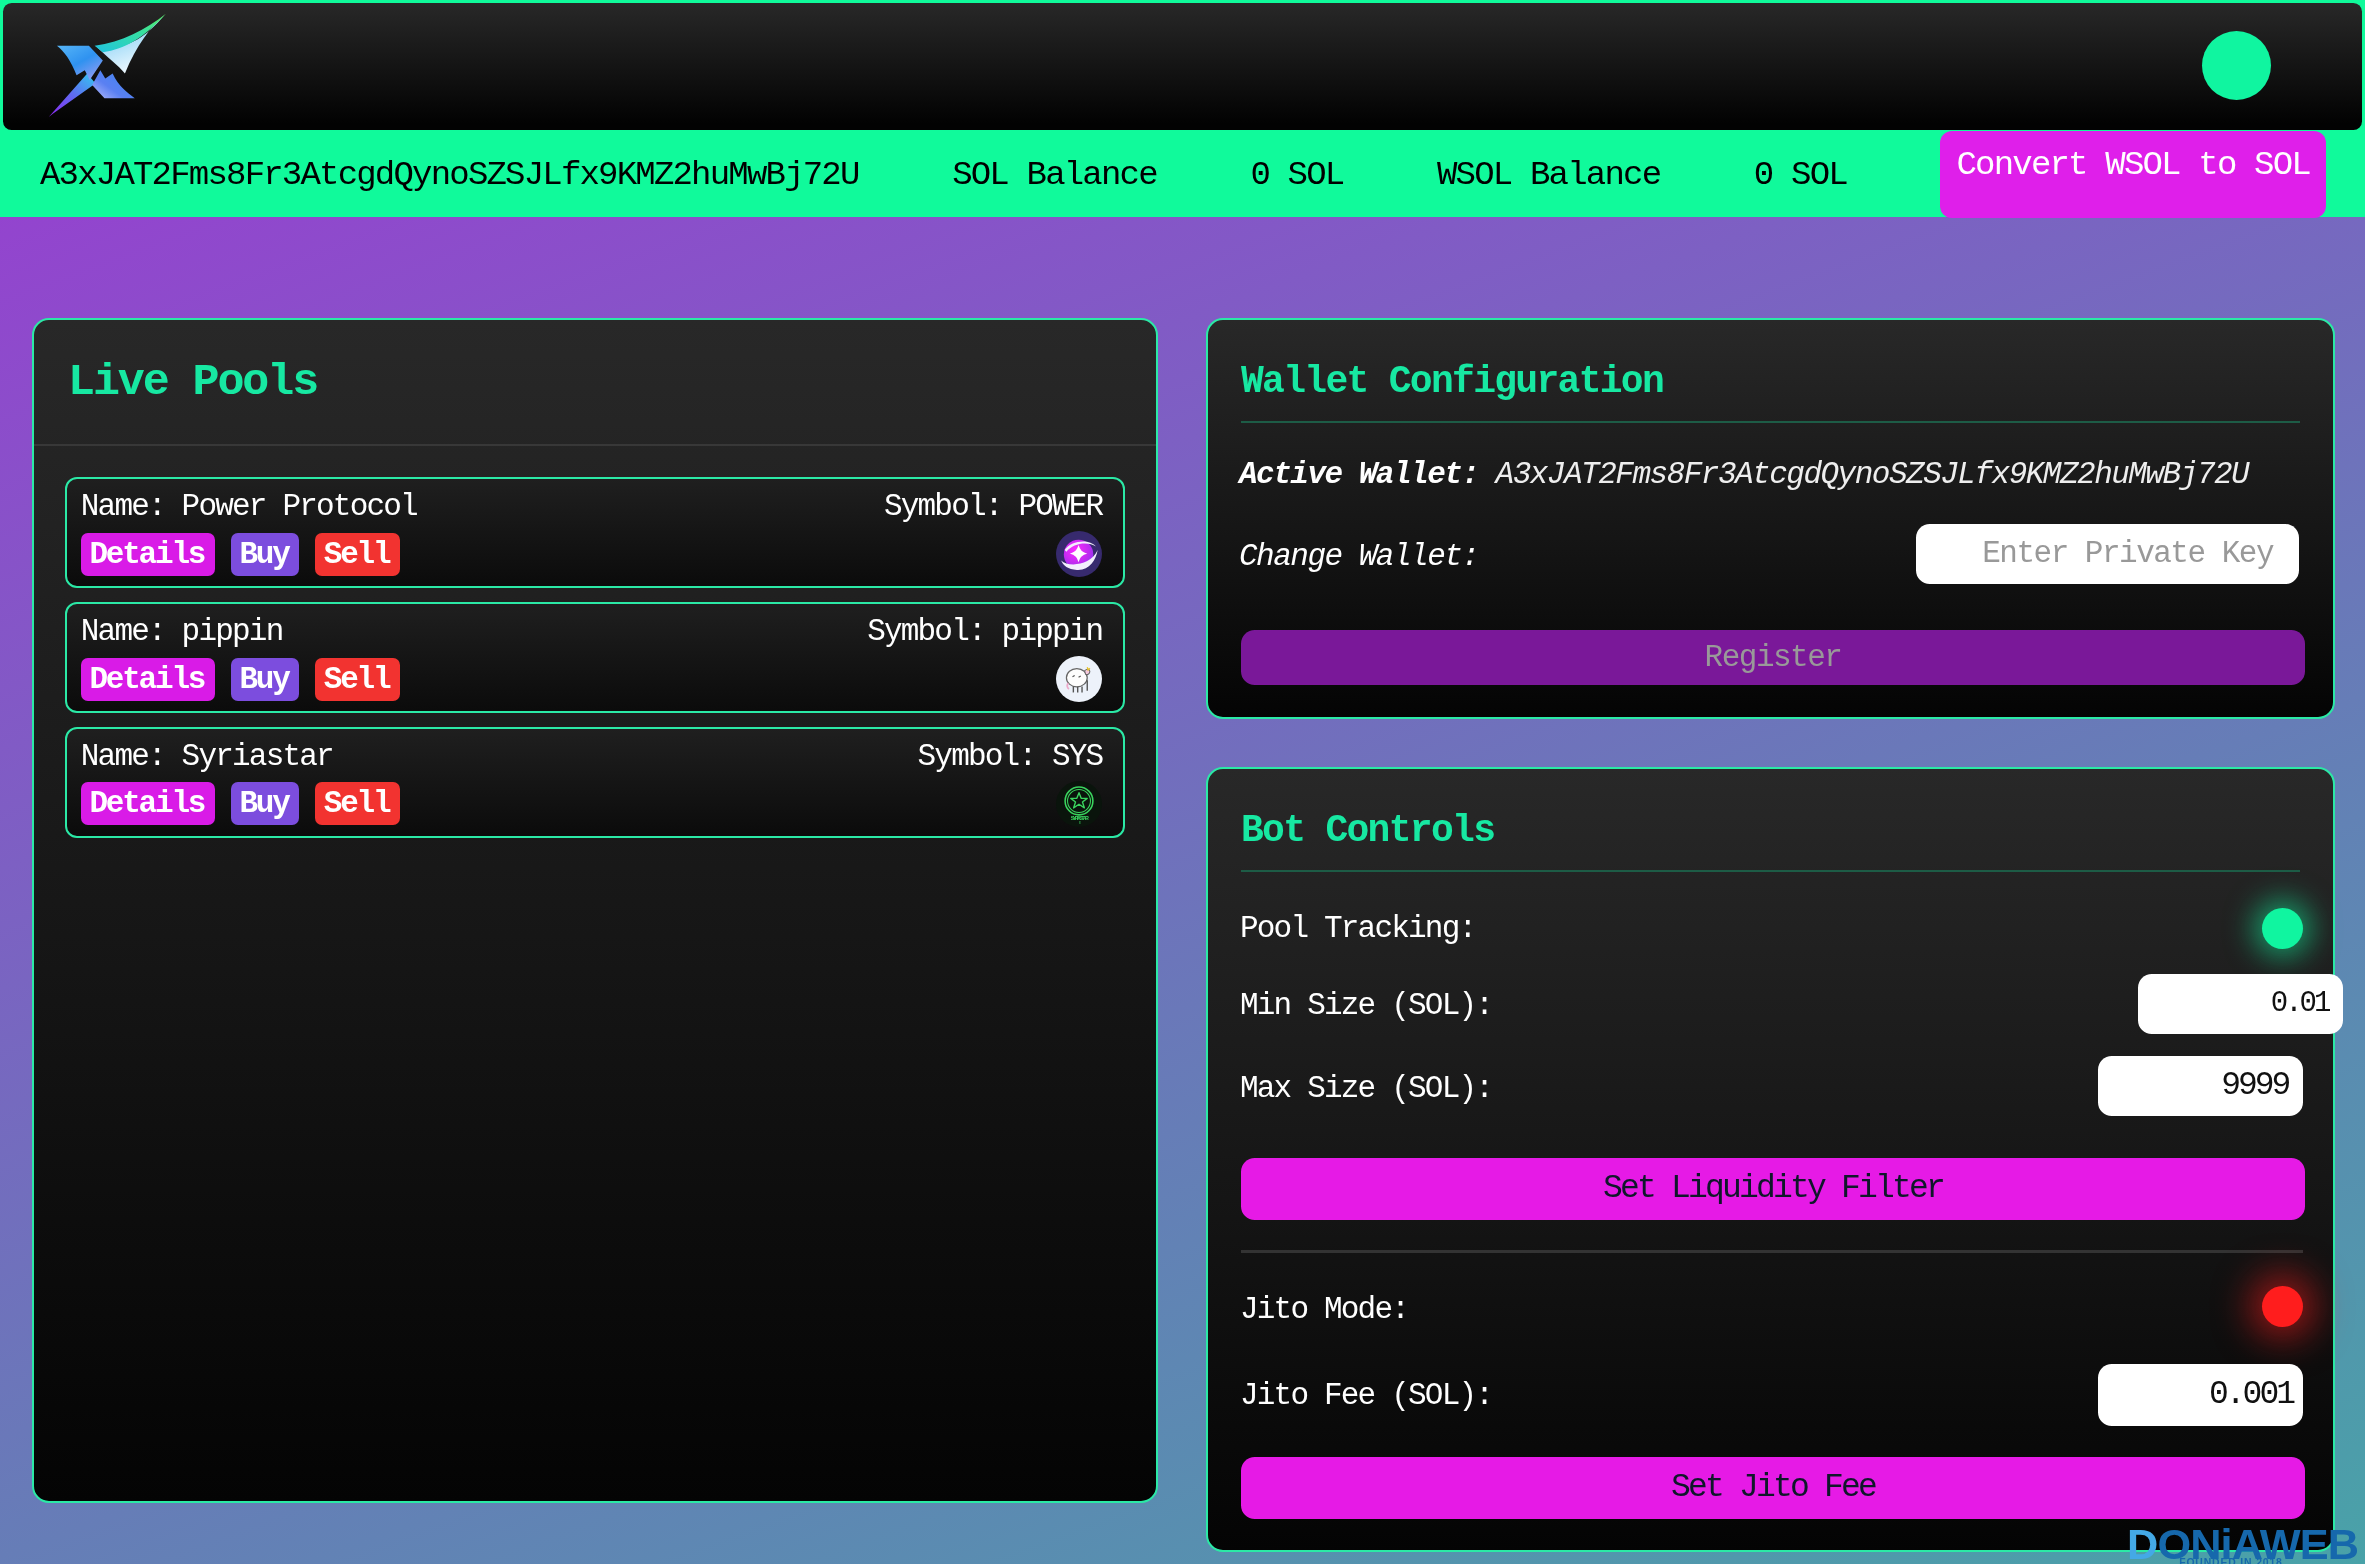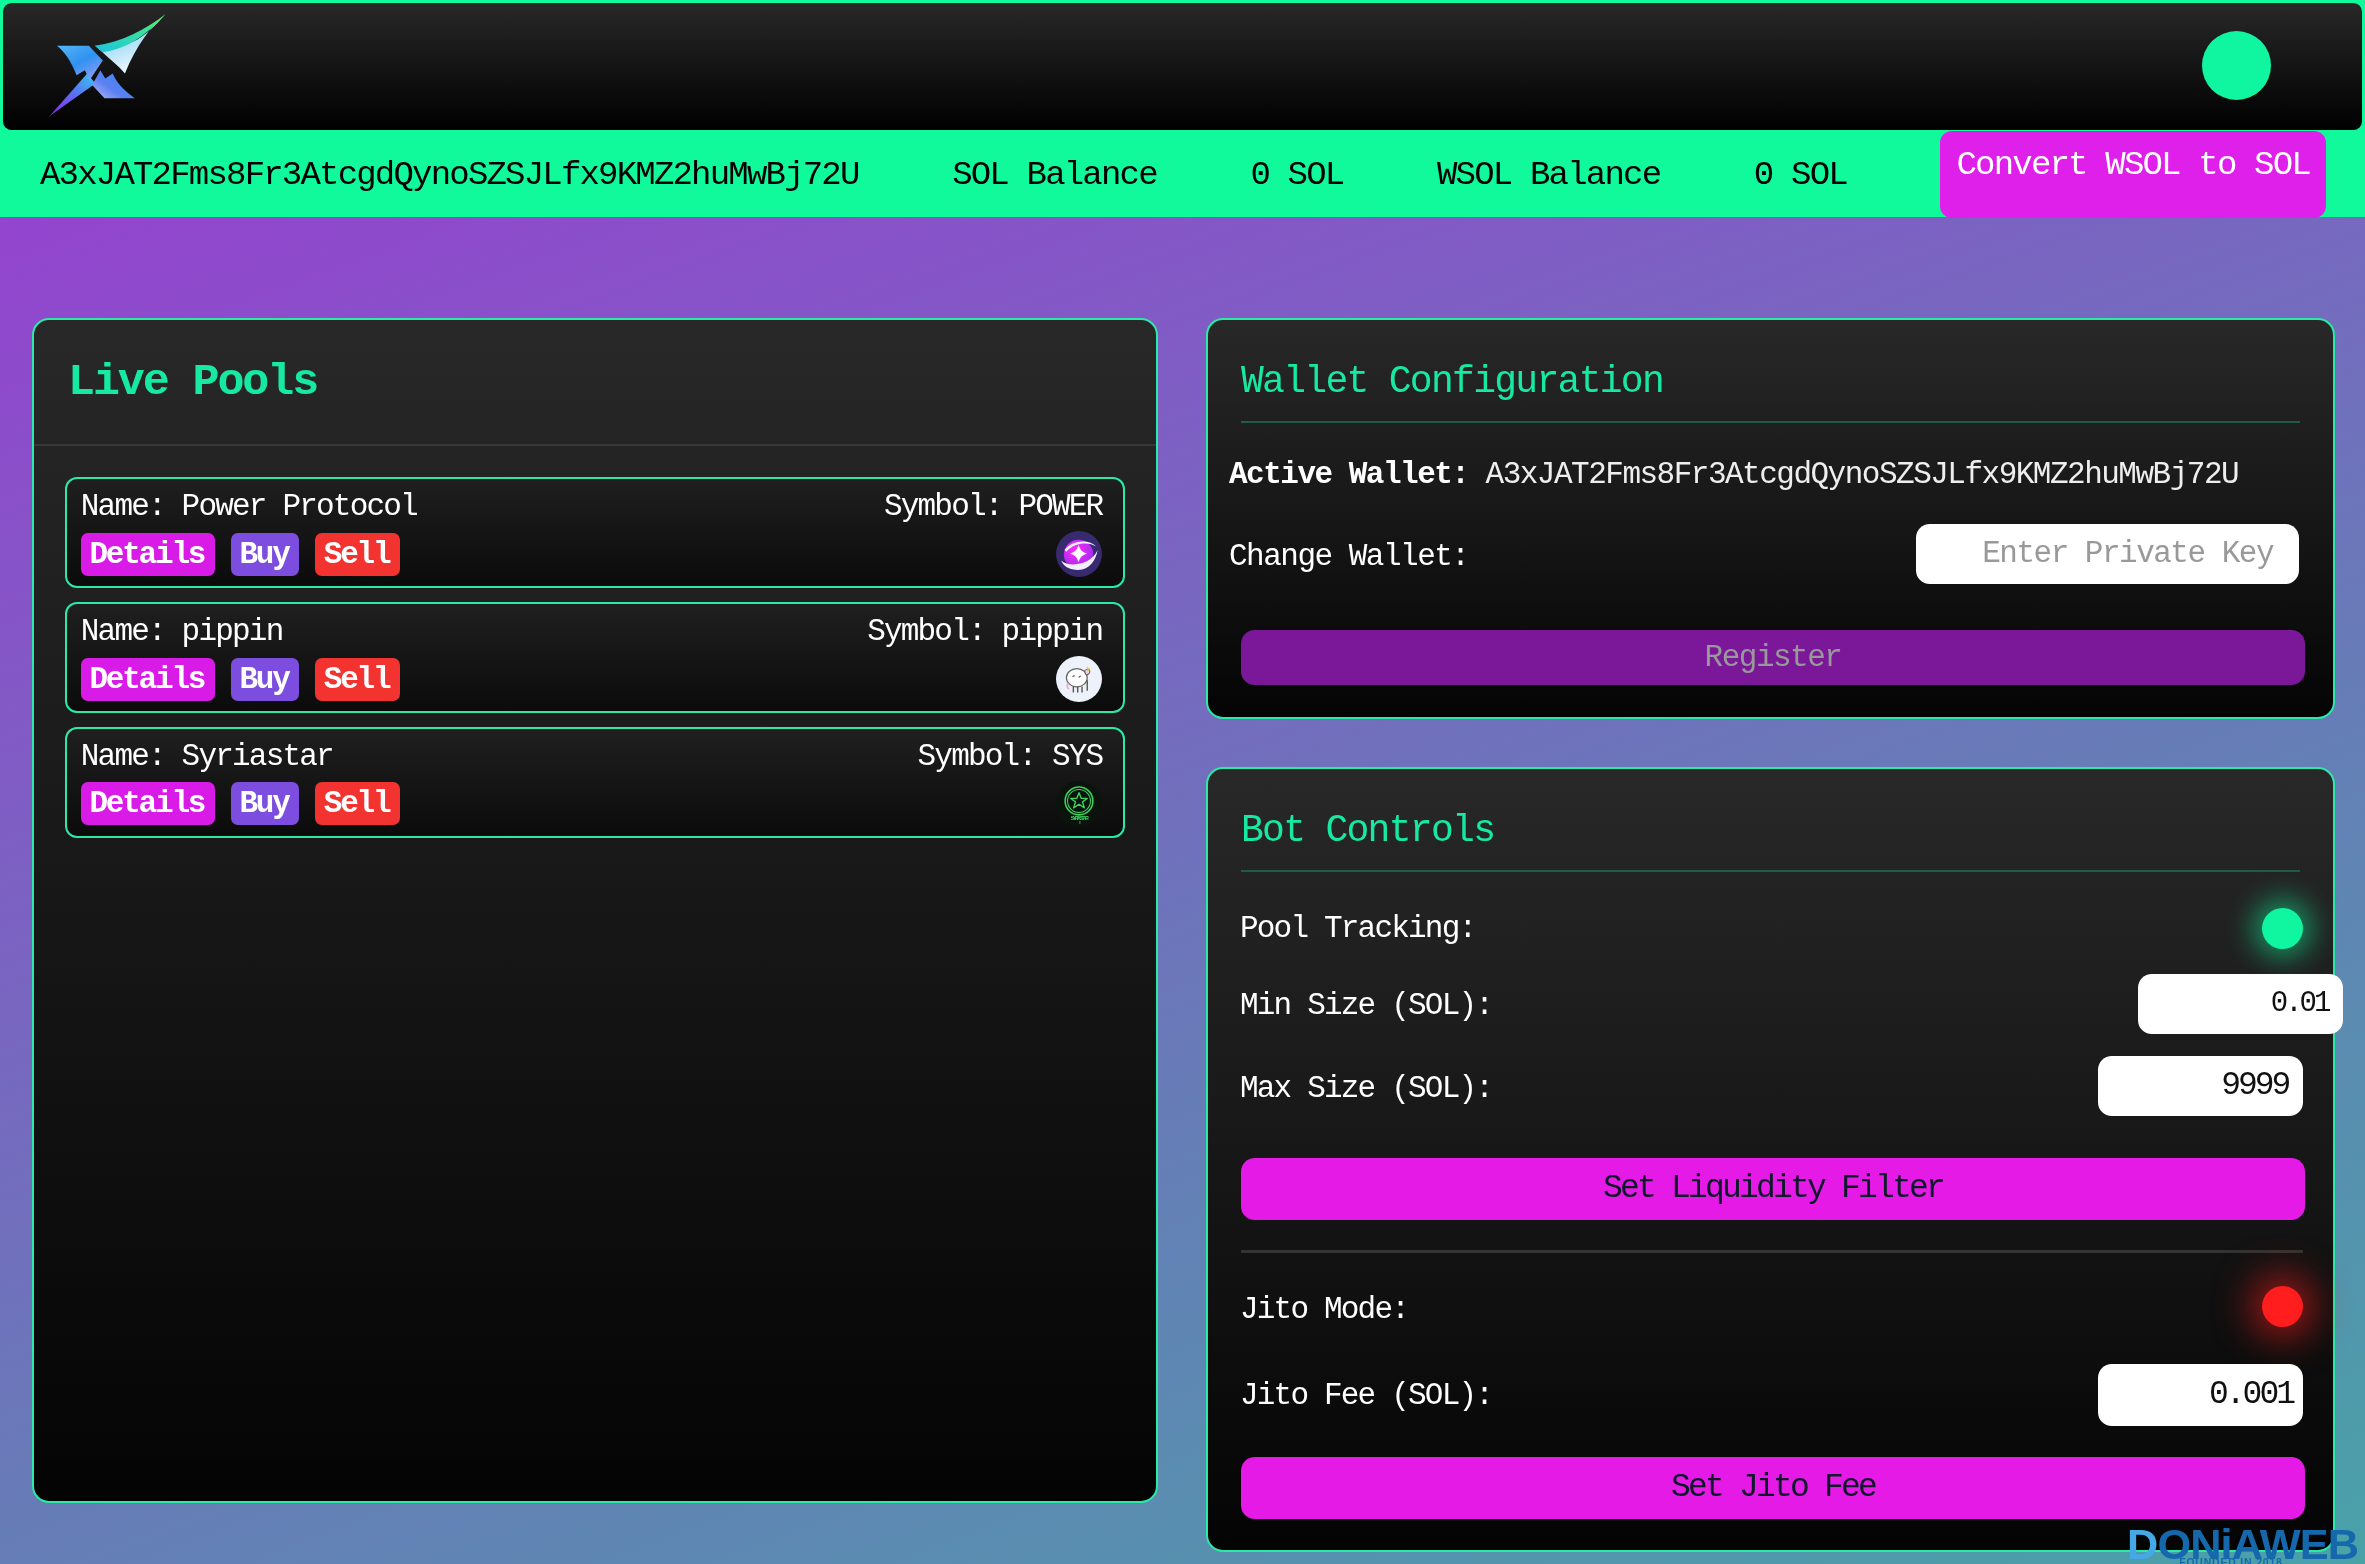--- a/index.html
+++ b/index.html
@@ -28,40 +28,40 @@
   }
   
   .panel {
     position:absolute; border:2.6px solid #2be9a6; border-radius:17px;
     background: linear-gradient(180deg, #282828 0%, #151515 55%, #040404 100%);
   }
   #pools  { left:32px;   top:318px; width:1126px; height:1185px; }
   #wallet { left:1206px; top:318px; width:1129px; height:401px;  }
   #botctl { left:1206px; top:767px; width:1129px; height:785px;  }
   h2.big  { color:#17e8a2; font-size:45px; letter-spacing:-2.1px; font-weight:bold; }
-  h2.med  { color:#17e8a2; font-size:38px; letter-spacing:-1.7px; font-weight:normal; }
+  h2.med  { color:#17e8a2; font-size:38px; letter-spacing:-1.7px; font-weight:bold; }
   
   #pools .head { height:126px; border-bottom:2.6px solid #383838; padding:37px 0 0 34px; }
   .card {
     position:relative; margin:0 31px; height:111px;
     border:2.6px solid #2be9a6; border-radius:12px;
     background: linear-gradient(180deg, #1f1f1f 0%, #0b0b0b 100%);
     padding:10.3px 20.6px 0 13.8px; color:#fff; font-size:31px; letter-spacing:-1.8px;
   }
   .card .row1 { display:flex; justify-content:space-between; }
   .card .btns { margin-top:8.6px; display:flex; gap:16.3px;font-weight:bold; }
   .btn { display:inline-block; color:#fff; font-size:31px; letter-spacing:-2.2px; border-radius:6.9px;
          height:43px; line-height:43px; padding:0 10.3px 0 8.6px; }
   .btn.details { background:#d91be7; }
   .btn.buy     { background:#7c4dde; }
   .btn.sell    { background:#f23330; }
   .ticon { position:absolute; right:20.6px; top:52px; width:46px; height:46px; }
   
   .inhead { margin:0 33px; height:103px; padding-top:40px; border-bottom:2.6px solid #1d5c46; }
-  .wline { margin:0 21px; color:#fff; font-size:31px; letter-spacing:-1.5px; }
+  .wline { margin:0 31px; color:#fff; font-size:31px; letter-spacing:-1.5px;font-style:italic; }
   #wallet .active { margin-top:34px; }
   #wallet .active b { font-weight:bold; }
   #wallet .active span { color:#eee; }
   .inputw {
     position:absolute; background:#fff; border-radius:13.8px; color:#111;
     font-size:31px; letter-spacing:-1.5px; text-align:right;
   }
   #pkinput { left:708px; top:204px; width:383px; height:60px; line-height:60px; padding-right:26px; color:#999; }
   #register { position:absolute; left:33px; top:310px; width:1064px; height:55px;
     background:#7a1899; border-radius:13.8px; color:#999; font-size:31px; letter-spacing:-1.5px;

